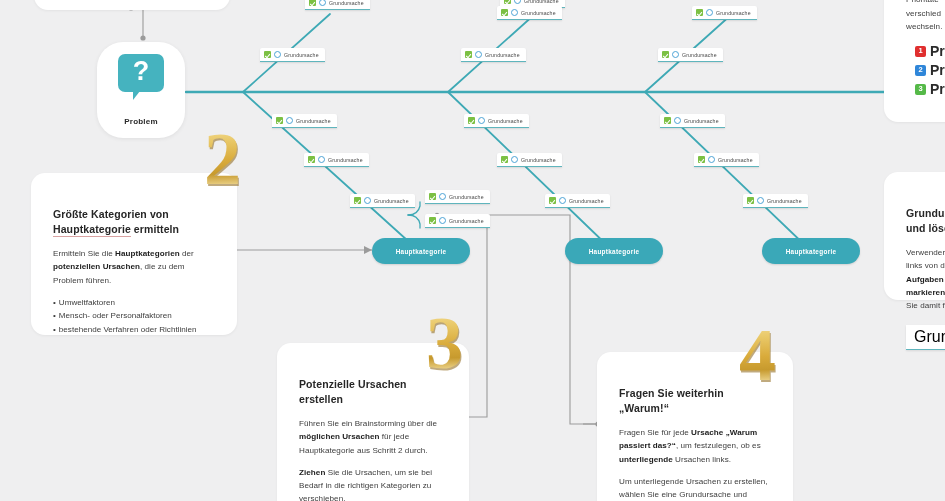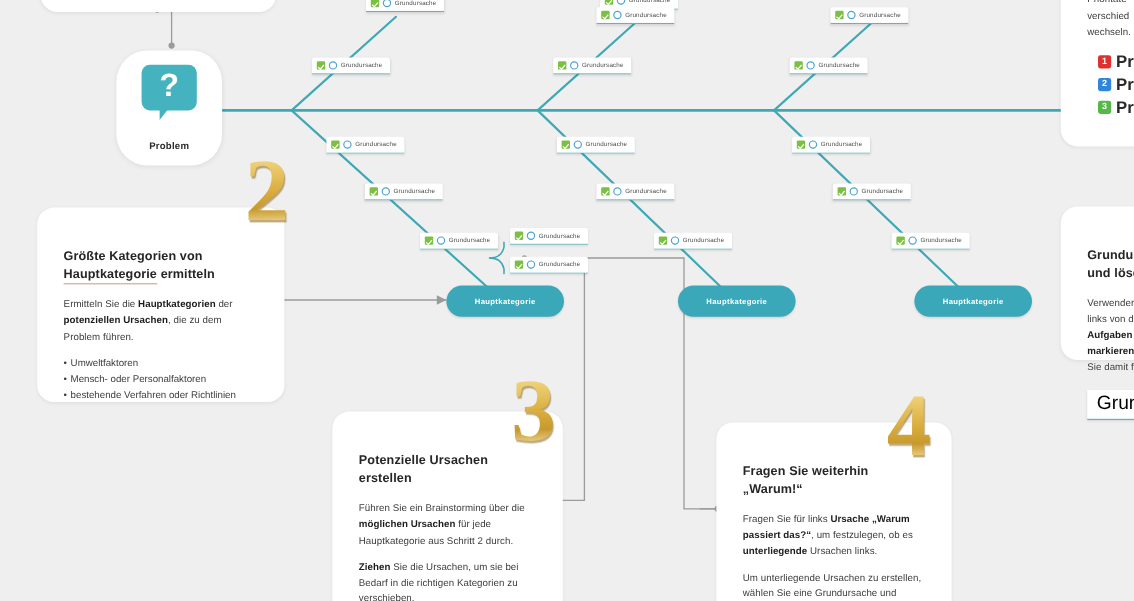--- a/index.html
+++ b/index.html
@@ -323,21 +323,21 @@
         <span>erstellen</span>
       </h3>
       <p><span>Führen Sie ein Brainstorming über die </span><b>möglichen Ursachen</b><span> für jede Hauptkategorie aus Schritt 2 durch.</span></p>
       <p class="last"><b>Ziehen</b><span> Sie die Ursachen, um sie bei Bedarf in die richtigen Kategorien zu verschieben.</span></p>
     </div>
   </div>
 
   <div class="card" id="card-4">
     <div class="card-inner">
       <h3>Fragen Sie weiterhin „Warum!“</h3>
-      <p><span>Fragen Sie für links </span><b>Ursache „Warum passiert das?“</b><span>, um festzulegen, ob es </span><b>unterliegende</b><span> Ursachen links.</span></p>
+      <p><span>Fragen Sie für jede </span><b>Ursache „Warum passiert das?“</b><span>, um festzulegen, ob es </span><b>unterliegende</b><span> Ursachen links.</span></p>
       <p class="last"><span>Um unterliegende Ursachen zu erstellen, wählen Sie eine Grundursache und klicken Sie auf Schnell hinzufügen links oder rechts davon (blaues Pluszeichen [+]) oder drücken Sie auf </span></p>
     </div>
   </div>
 
   <div class="card" id="card-right-1">
     <div class="card-inner" style="padding-top:46px;">
       <p>
         <br>
         <span>Prioritäte</span><br>
         <span>verschied</span><br>

